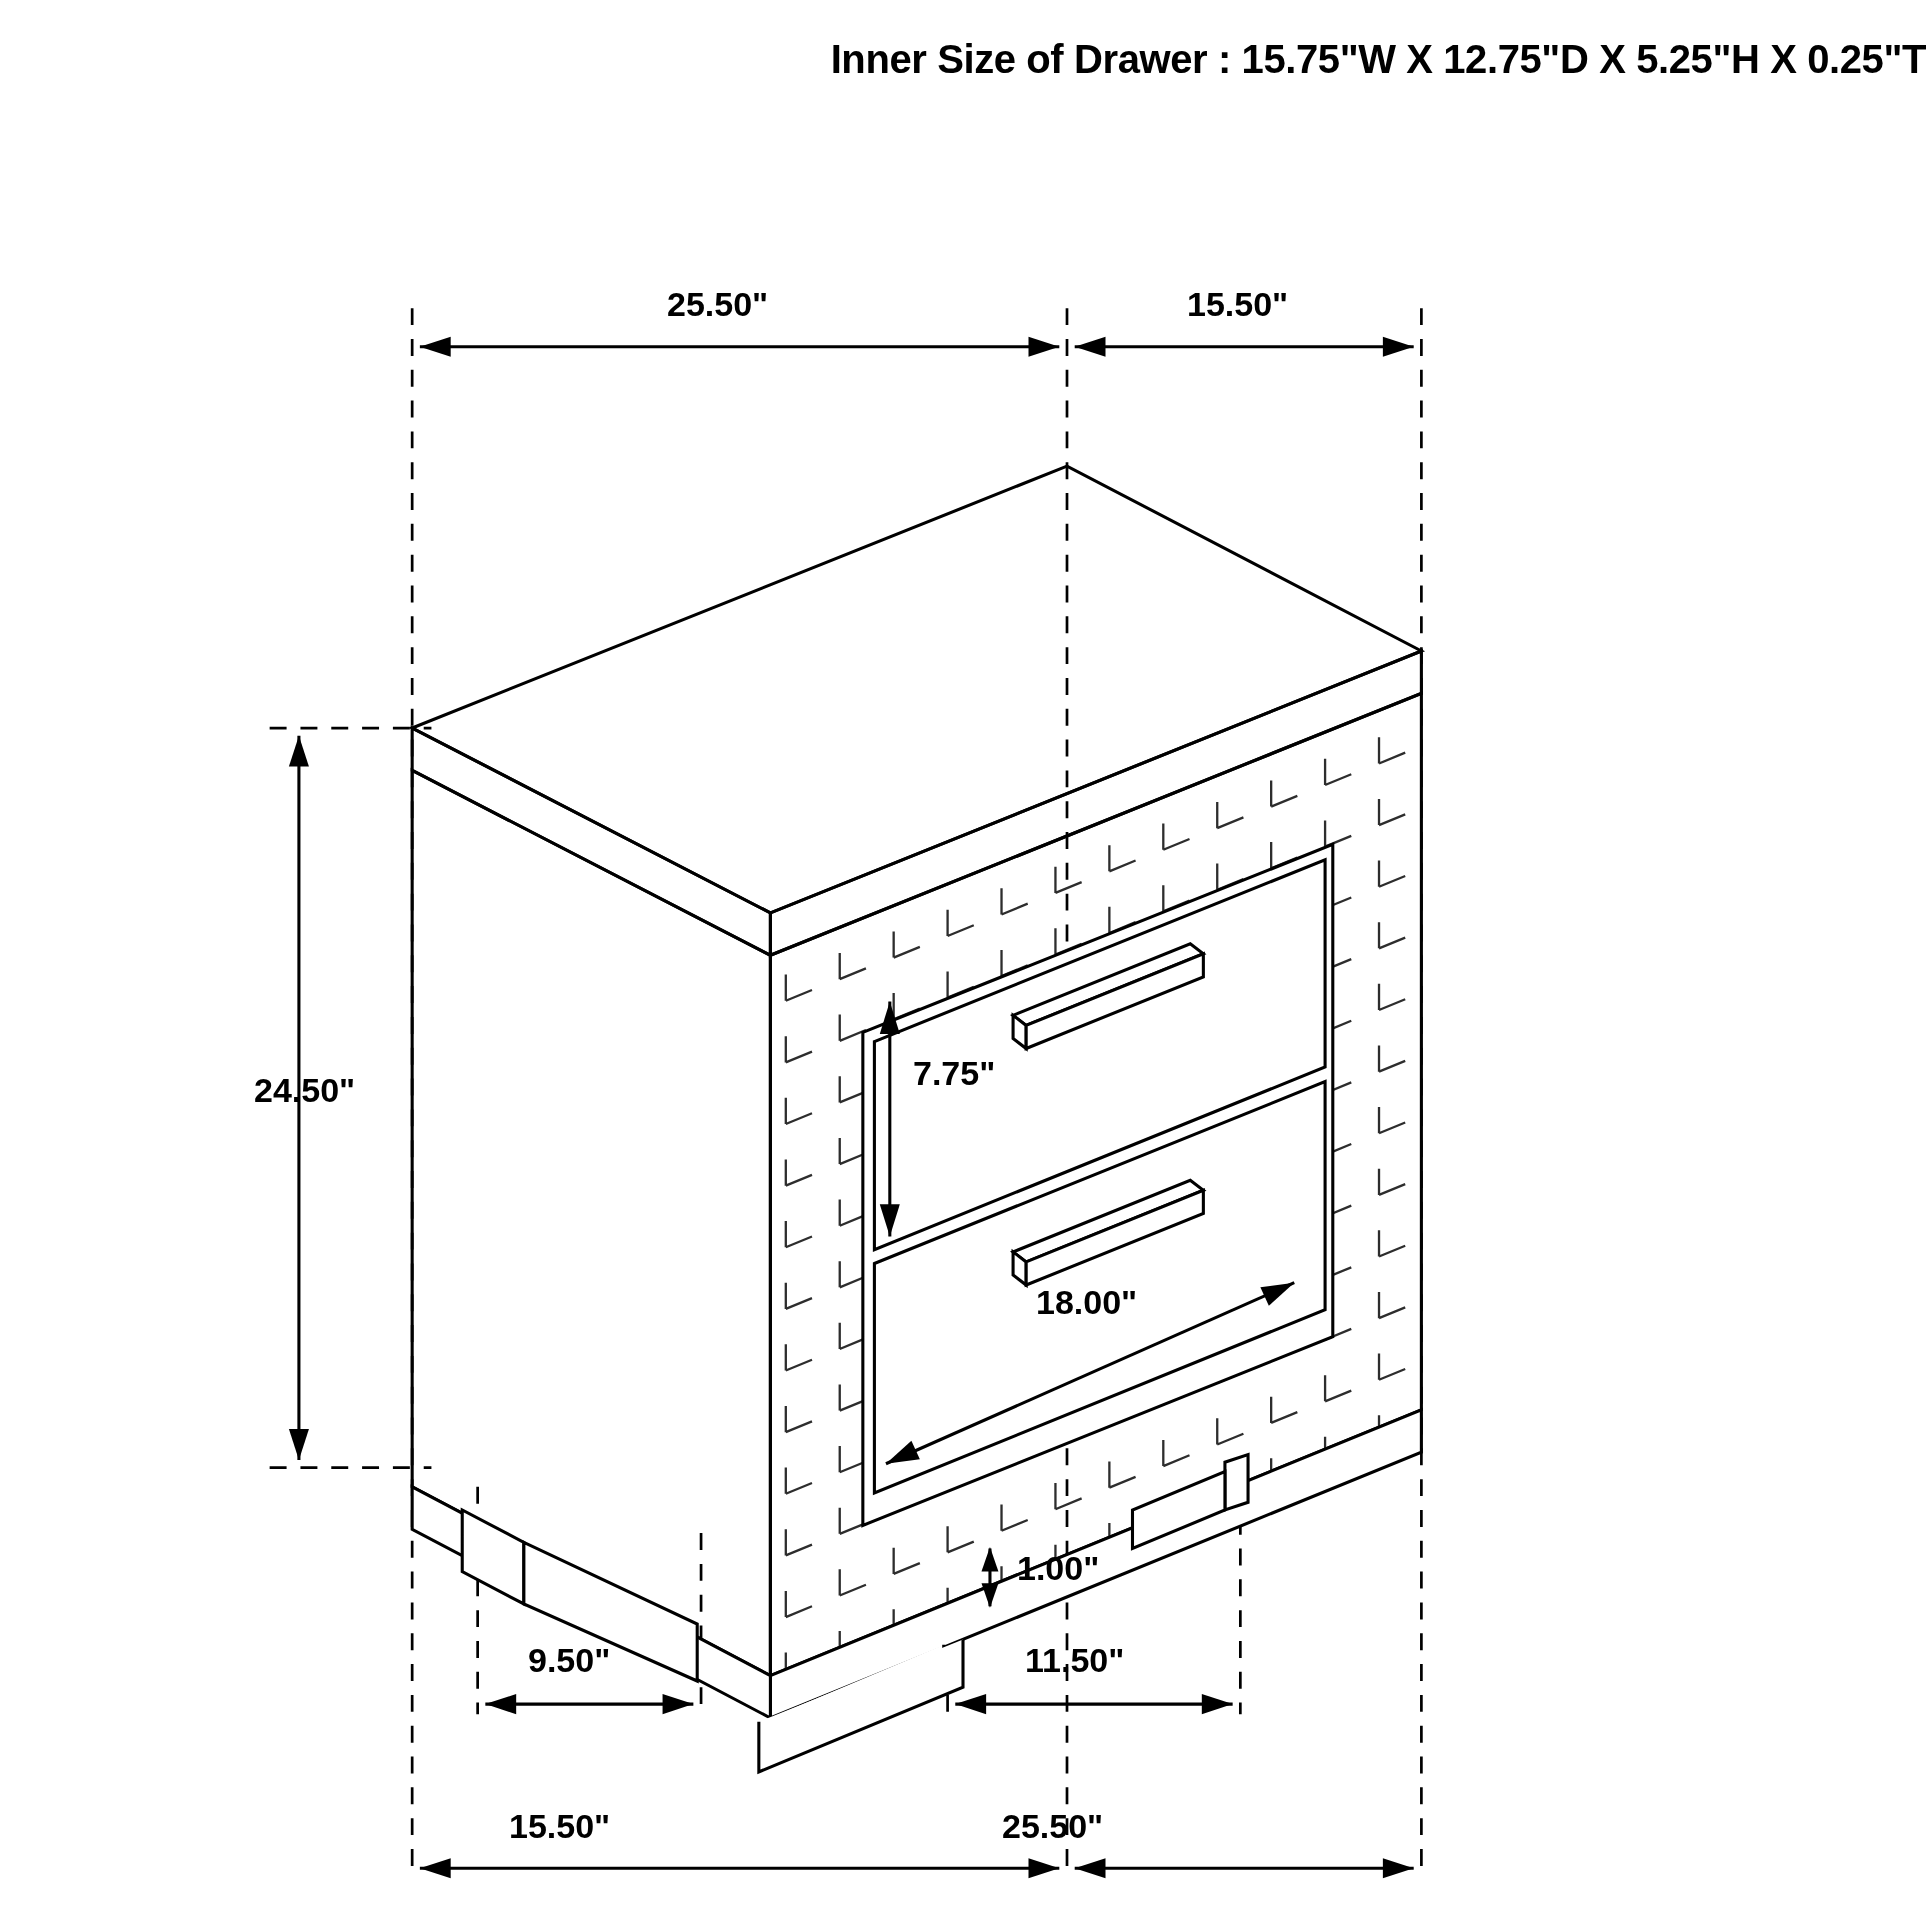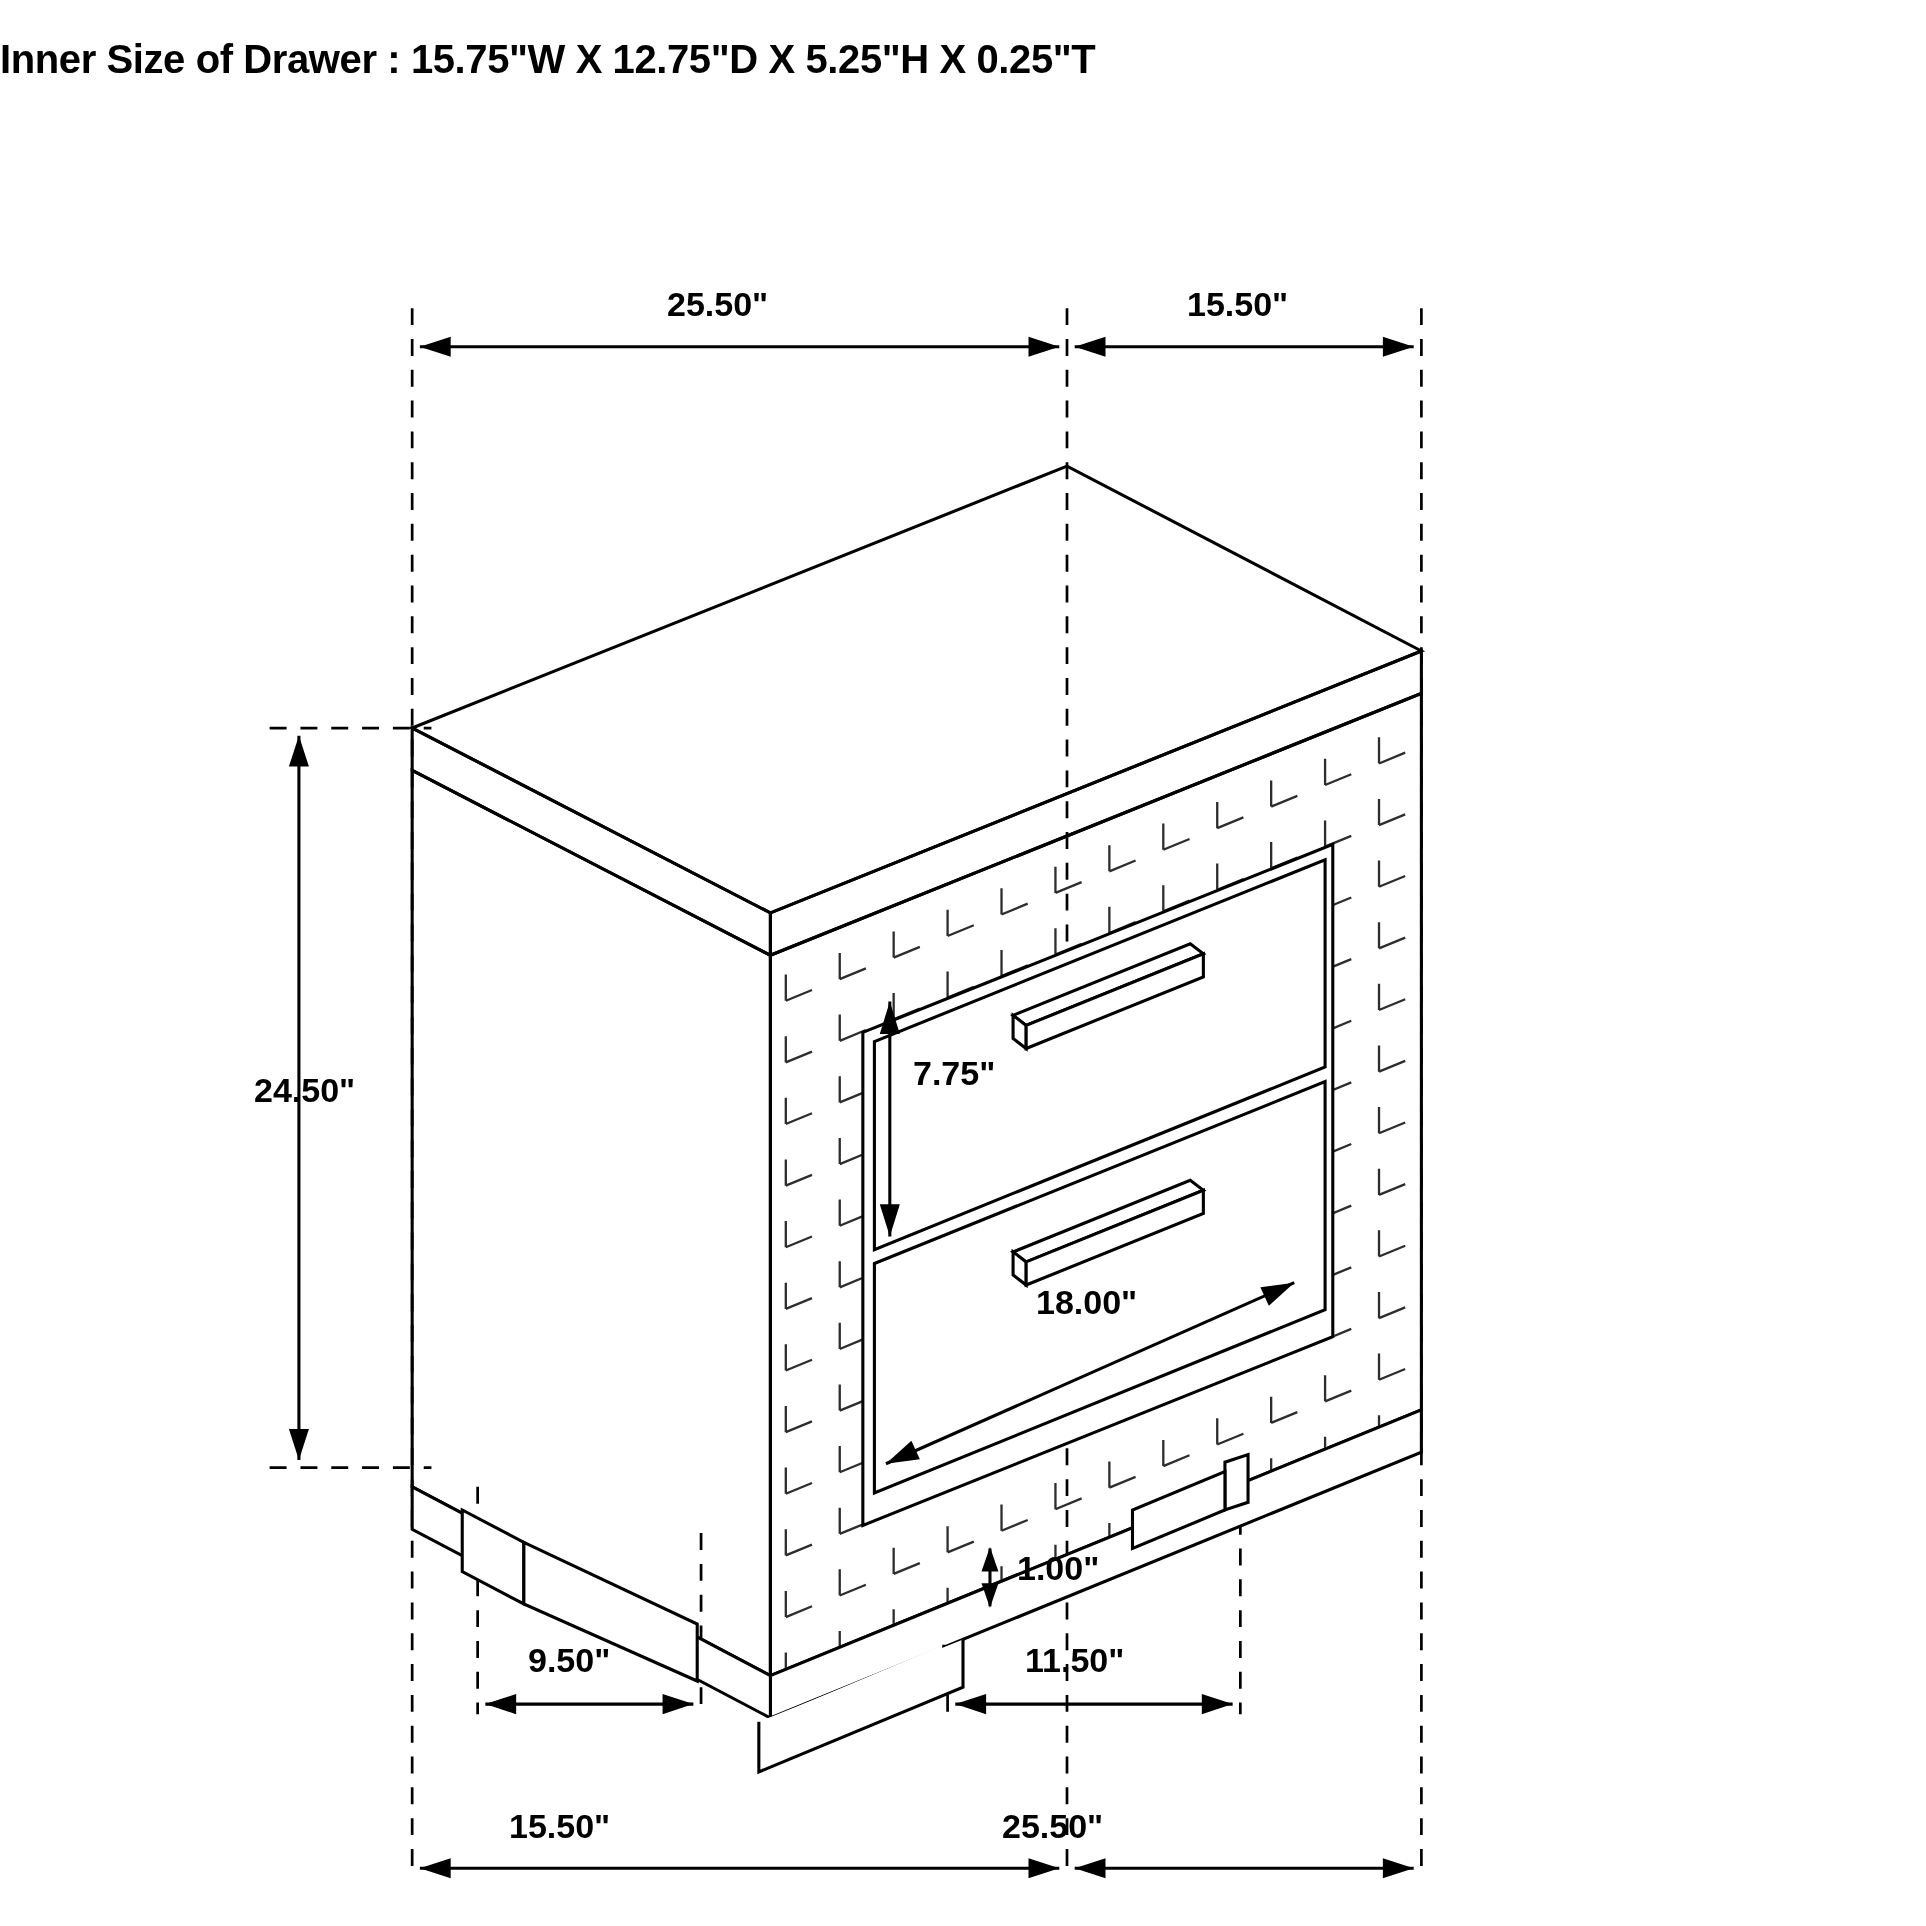--- a/index.html
+++ b/index.html
@@ -17,21 +17,21 @@
   #canvas {
     position: relative;
     width: 1926px;
     height: 1926px;
   }
   #title {
     position: absolute;
     top: 37px;
     left: 0;
     width: 1926px;
-    text-align: left;
+    text-align: right;
     font-size: 40px;
     font-weight: bold;
     letter-spacing: -0.4px;
     white-space: nowrap;
   }
   svg {
     position: absolute;
     top: 0;
     left: 0;
   }

